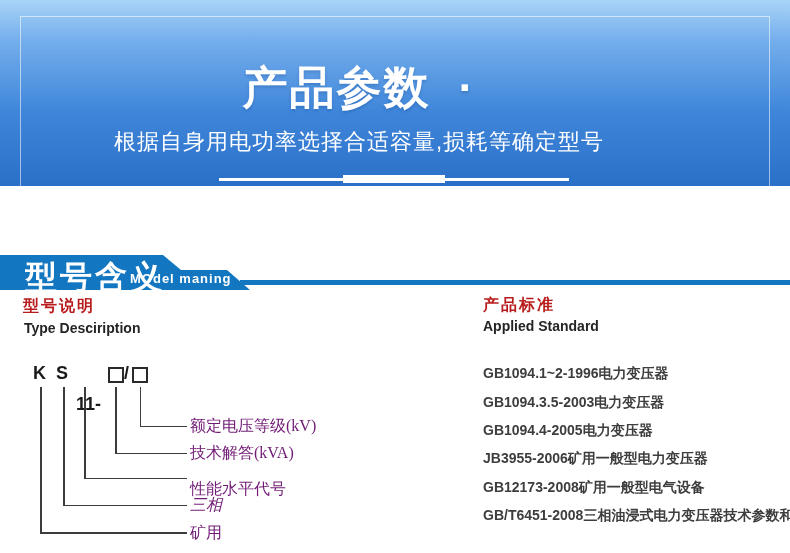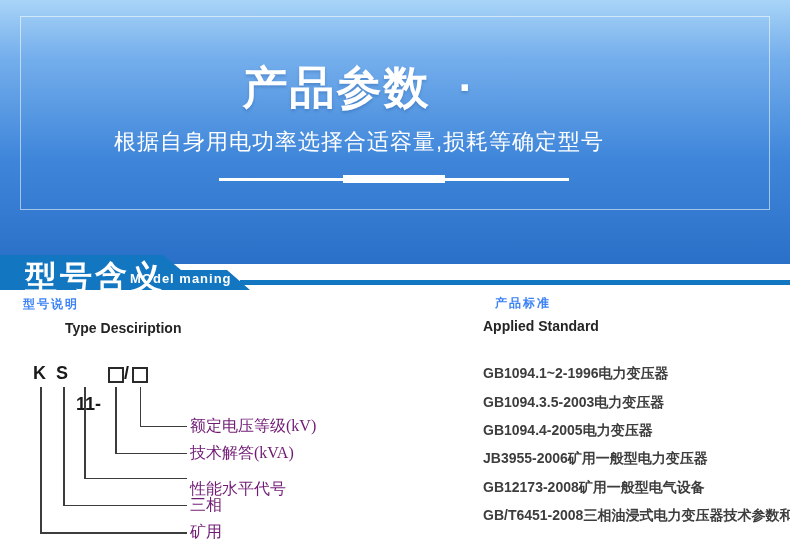--- a/index.html
+++ b/index.html
@@ -3,21 +3,21 @@
 <meta charset="utf-8">
 <style>
   html,body{margin:0;padding:0;}
   body{
     width:790px;height:553px;position:relative;overflow:hidden;
     background:#ffffff;
     font-family:"Liberation Sans","DejaVu Sans",sans-serif;
   }
   
   .hero{
-    position:absolute;left:0;top:0;width:790px;height:264px;
+    position:absolute;left:0;top:0;width:790px;height:186px;
     background:linear-gradient(180deg,#a8d4f7 0%,#74aeec 22%,#3f86da 60%,#2b70c8 100%);
   }
   .hero-panel{
     position:absolute;left:20px;top:16px;width:748px;height:192px;
     border:1px solid rgba(255,255,255,0.55);
   }
   .hero-title{
     position:absolute;top:58px;left:0;width:100%;
     display:flex;justify-content:center;align-items:center;gap:28px;
     transform:translateX(-36px);
@@ -52,30 +52,30 @@
   .section-title-cn{
     position:absolute;left:25px;top:256px;
     color:#ffffff;font-size:32px;font-weight:bold;letter-spacing:3px;
   }
   .section-title-en{
     position:absolute;left:130px;top:271px;
     color:#ffffff;font-size:13px;font-weight:bold;letter-spacing:1px;
   }
   
   .heading-cn{
-    position:absolute;font-size:12px;font-weight:bold;color:#3b82f6;
+    position:absolute;font-size:16px;font-weight:bold;color:#b91c1c;
     letter-spacing:2px;white-space:nowrap;
   }
   .heading-en{
     position:absolute;font-size:14px;font-weight:bold;color:#242424;
     white-space:nowrap;
   }
   .left-cn{left:23px;top:296px;}
-  .left-en{left:24px;top:320px;margin-left:41px;}
-  .right-cn{left:495px;top:295px;font-family:Liberation Serif, serif;}
+  .left-en{left:24px;top:320px;}
+  .right-cn{left:483px;top:295px;font-family:Liberation Serif, serif;}
   .right-en{left:483px;top:318px;}
   
   .code-part{
     position:absolute;top:363px;
     font-size:18px;font-weight:600;color:#1a1a1a;white-space:nowrap;
   }
   .ph-box{
     position:absolute;top:367px;width:12px;height:12px;
     border:2px solid #2a2a2a;background:transparent;
   }
@@ -134,22 +134,22 @@
 
 <div class="dline hline" style="left:139.5px;top:425.5px;width:47.5px;"></div>
 <div class="dline hline" style="left:115px; top:452.5px;width:72px;"></div>
 <div class="dline hline" style="left:84px;  top:477.5px;width:103px;"></div>
 <div class="dline hline" style="left:63px;  top:504.5px;width:124px;"></div>
 <div class="dline hline" style="left:40px;  top:532px;  width:147px;"></div>
 
 <div class="diagram-label" style="top:416px;">额定电压等级(kV)</div>
 <div class="diagram-label" style="top:443px;">技术解答(kVA)</div>
 <div class="diagram-label" style="top:468px;margin-top:11px;">性能水平代号</div>
-<div class="diagram-label" style="top:495px;">三相</div>
-<div class="diagram-label" style="top:522.5px;font-family:Liberation Mono, monospace;">矿用</div>
+<div class="diagram-label" style="top:495px;font-style:italic;">三相</div>
+<div class="diagram-label" style="top:522.5px;">矿用</div>
 
 <div class="heading-cn right-cn">产品标准</div>
 <div class="heading-en right-en">Applied Standard</div>
 
 <ul class="standards-list">
   <li>GB1094.1~2-1996电力变压器</li>
   <li>GB1094.3.5-2003电力变压器</li>
   <li>GB1094.4-2005电力变压器</li>
   <li>JB3955-2006矿用一般型电力变压器</li>
   <li>GB12173-2008矿用一般型电气设备</li>

